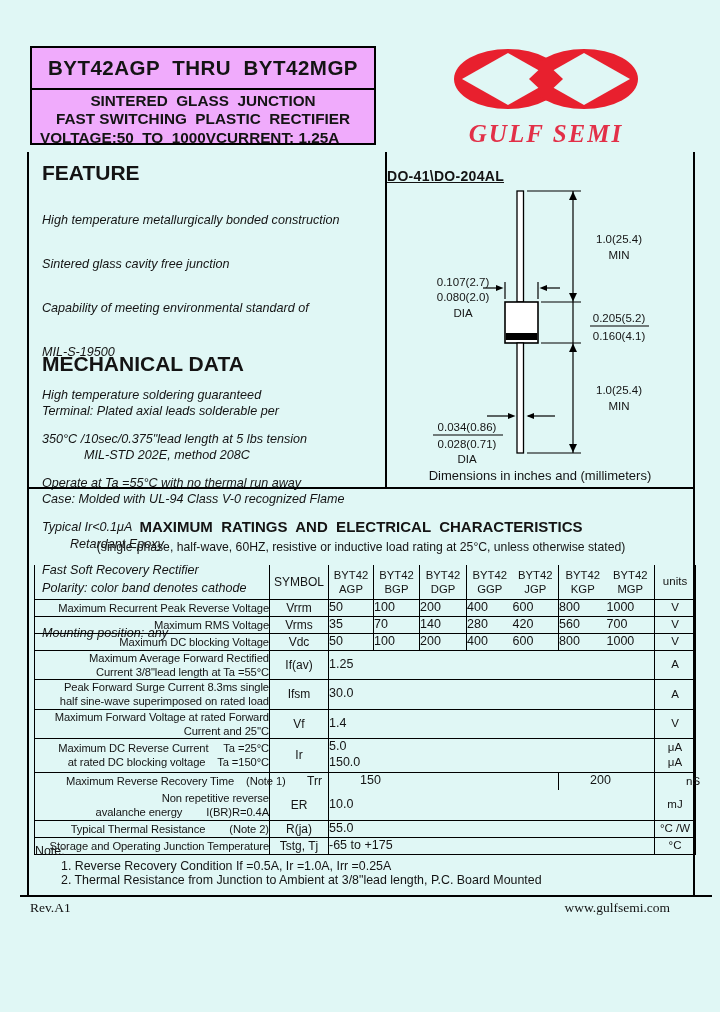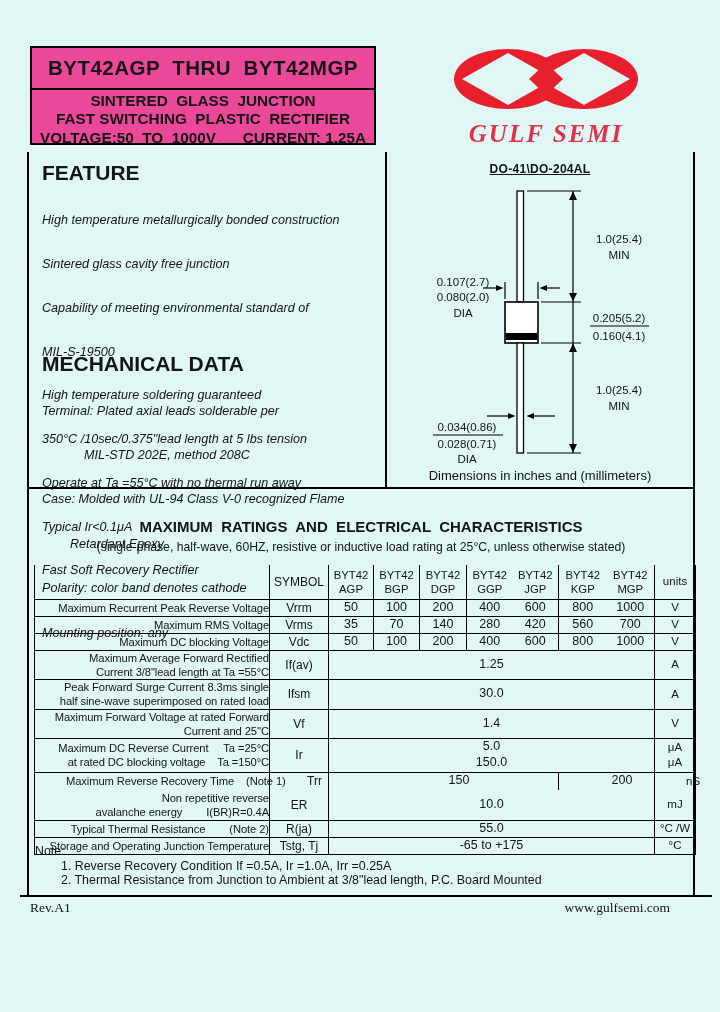--- a/index.html
+++ b/index.html
@@ -1,49 +1,49 @@
 <!DOCTYPE html>
 <html><head>
 <meta charset="utf-8">
 <style>
   html,body{margin:0;padding:0;}
   .page{position:relative;width:720px;height:1012px;background:#e0f7f5;font-family:"Liberation Sans",sans-serif;color:#141414;overflow:hidden;}
   
-  .title-box{position:absolute;left:30px;top:46px;width:346px;height:99px;border:2px solid #000;box-sizing:border-box;background:#ec4899;}
+  .title-box{position:absolute;left:30px;top:46px;width:346px;height:99px;border:2px solid #000;box-sizing:border-box;background:#f0abfc;}
   .tb-title{height:40px;line-height:40px;text-align:center;font-weight:bold;font-size:20.5px;letter-spacing:.5px;border-bottom:2px solid #000;white-space:pre;}
   .tb-sub{padding-top:2px;}
   .tb-sub div{text-align:center;font-weight:bold;font-size:15.3px;line-height:18px;white-space:pre;}
-  .tb-vc{display:flex;justify-content:space-between;font-weight:bold;font-size:13.2px;padding:1px 8px 0 8px;white-space:pre;}
+  .tb-vc{display:flex;font-weight:bold;font-size:13.2px;padding:1px 8px 0 8px;white-space:pre;}
   
   .logo{position:absolute;left:450px;top:42px;width:192px;}
   .logo-text{margin-top:-2px;text-align:center;font-family:"Liberation Serif",serif;font-weight:bold;font-style:italic;font-size:25px;letter-spacing:2px;color:#e23048;}
   
   .main-box{position:absolute;left:27px;top:152px;width:668px;height:743px;border:2px solid #000;border-top:none;border-bottom:none;box-sizing:border-box;}
   .left-col{position:absolute;left:0;top:0;width:356px;height:335px;border-right:2px solid #000;}
   .sec-h{position:absolute;left:13px;font-size:21px;font-weight:bold;}
   .feature-h{top:9px;}
   .mech-h{top:200px;}
   .txt-lines{position:absolute;left:13px;font-size:12.6px;white-space:pre;font-style:italic;}
   .feature-lines{top:32px;line-height:14.6px;}
   .mech-lines{top:222px;line-height:14.8px;}
   .right-col{position:absolute;left:358px;top:0;width:306px;height:335px;}
-  .pkg-title{position:absolute;top:10px;left:0;width:100%;text-align:center;font-weight:bold;font-size:12px;text-decoration:underline;letter-spacing:.3px;}
+  .pkg-title{position:absolute;top:16px;left:0;width:100%;text-align:left;font-weight:bold;font-size:14px;text-decoration:underline;letter-spacing:.3px;}
   .pkg-svg{position:absolute;left:0;top:26px;}
   .pkg-svg text{font-family:"Liberation Sans",sans-serif;font-size:11.5px;fill:#141414;}
   .pkg-caption{position:absolute;top:316px;left:0;width:100%;text-align:center;font-size:13px;}
   .hdivider{position:absolute;left:0;right:0;top:335px;border-top:2px solid #000;}
   .ratings-title{position:absolute;top:366px;left:0;width:100%;text-align:center;font-weight:bold;font-size:15px;white-space:pre;}
   .ratings-sub{position:absolute;top:388px;left:0;width:100%;text-align:center;font-size:12.2px;}
   
   .spec{position:absolute;left:5px;top:413px;width:661px;border-collapse:collapse;table-layout:fixed;}
   .spec td,.spec th{border:1.5px solid #000;padding:0;vertical-align:middle;font-weight:normal;box-sizing:border-box;}
   .spec tr.hdr td,.spec tr.hdr th{border-top:none;}
   .lbl{font-size:11.2px;text-align:right;padding-left:10px;white-space:pre;letter-spacing:-.1px;line-height:1.25;}
   .sym{font-size:12px;text-align:center;}
-  .val{font-size:12.5px;text-align:center;line-height:1.25;}
+  .val{font-size:12.5px;text-align:left;line-height:1.25;}
   .unit{font-size:11.5px;text-align:center;line-height:1.3;}
   .dev{font-size:11.3px;text-align:center;line-height:1.25;}
   .pl{border-right:none !important;}
   .pr{border-left:none !important;}
   .nb{border-bottom:none !important;}
   .nt{border-top:none !important;}
   .hdr td,.hdr th{height:34px;}
   .h16 td{height:17px;}
   .h24 td{height:24px;}
   .h30 td{height:30px;}

